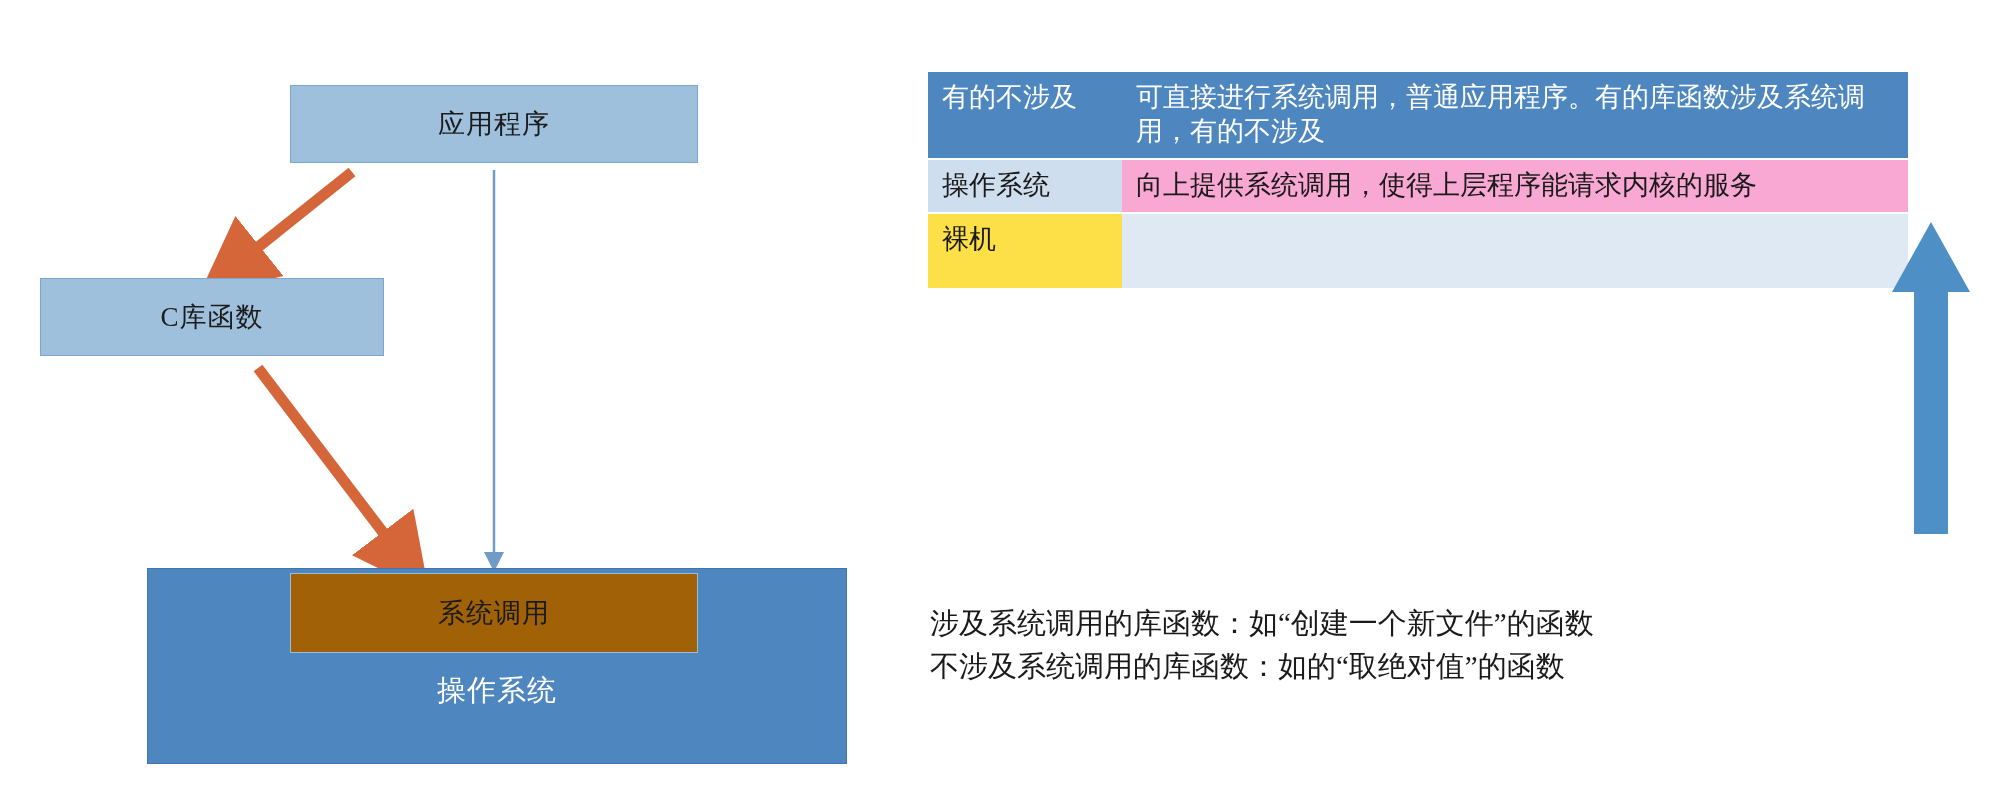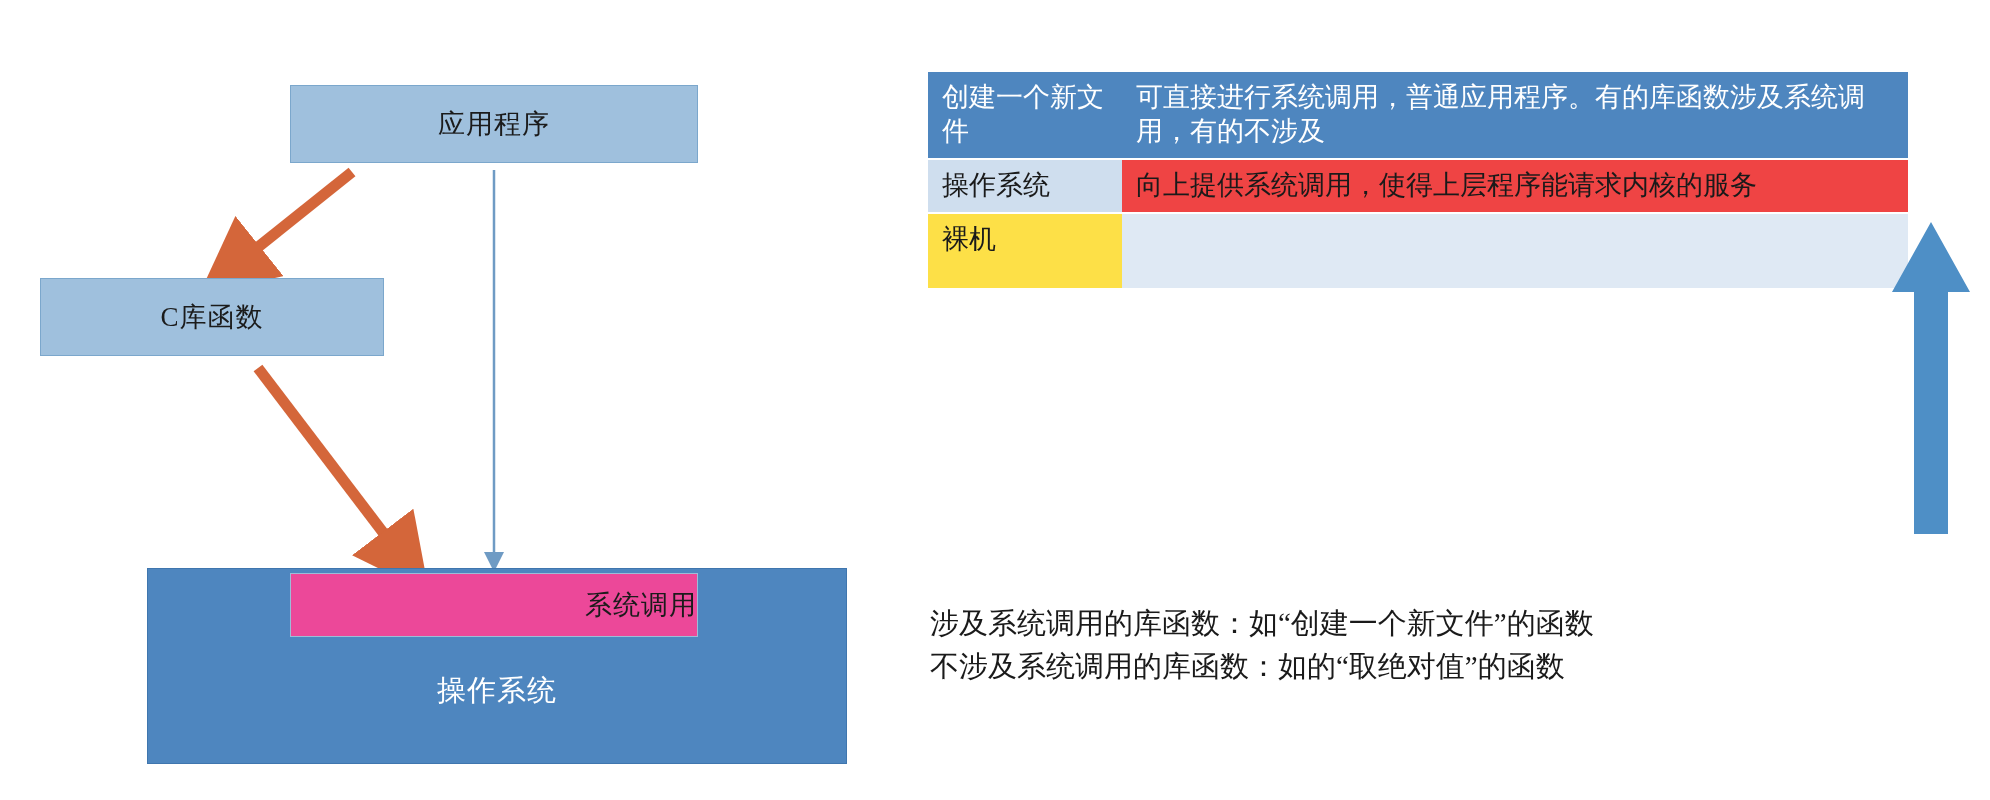--- a/index.html
+++ b/index.html
@@ -65,26 +65,25 @@
     color: #ffffff;
     align-items: flex-end;
     justify-content: center;
     font-size: 29px;
     padding-bottom: 52px;
   }
   .box-syscall {
     left: 290px;
     top: 573px;
     width: 408px;
-    height: 64px;
-    background: #ec4899;
+    height: 80px;
+    background: #a16207;
     border: 1px solid #9dbcd8;
     color: #1b1b1b;
     font-size: 27px;
-    justify-content: flex-end;
   }
   .diagram-svg {
     position: absolute;
     left: 0;
     top: 0;
     width: 900px;
     height: 800px;
     pointer-events: none;
   }
 
@@ -107,21 +106,21 @@
     line-height: 1.26;
     border-bottom: 2px solid #ffffff;
   }
   td.c1 { width: 168px; }
   td.c2 { width: 760px; }
 
   tr.row-0 td { background: #4e86bf; color: #ffffff; }
   tr.row-1 td.c1 { background: #cfdeee; }
   tr.row-1 td.c2 { background: #dfe9f4; }
   tr.row-2 td.c1 { background: #cfdeee; }
-  tr.row-2 td.c2 { background: #ef4444; margin-left: 37px; }
+  tr.row-2 td.c2 { background: #f9a8d4; margin-left: 37px; }
   tr.row-3 td.c1 { background: #fde047; }
   tr.row-3 td.c2 { background: #dfe9f4; }
   tr.row-3 td { min-height: 60px; }
   tr.row-3 td.c2 { height: 56px; }
 
   
   .up-arrow {
     position: absolute;
     left: 1888px;
     top: 218px;
@@ -184,21 +183,21 @@
 
     <div class="box box-syscall">
       <span>系统调用</span>
     </div>
   </div>
 
   <div class="table-wrap">
     <table class="layers">
       <tbody>
         <tr class="row-0">
-          <td class="c1">创建一个新文件</td>
+          <td class="c1">有的不涉及</td>
           <td class="c2">可直接进行系统调用，普通应用程序。有的库函数涉及系统调用，有的不涉及</td>
         </tr>
         <tr class="row-2">
           <td class="c1">操作系统</td>
           <td class="c2">向上提供系统调用，使得上层程序能请求内核的服务</td>
         </tr>
         <tr class="row-3">
           <td class="c1">裸机</td>
           <td class="c2"></td>
         </tr>

